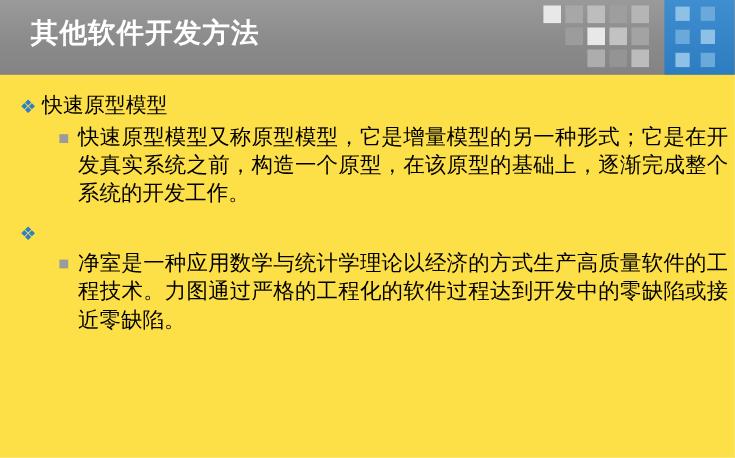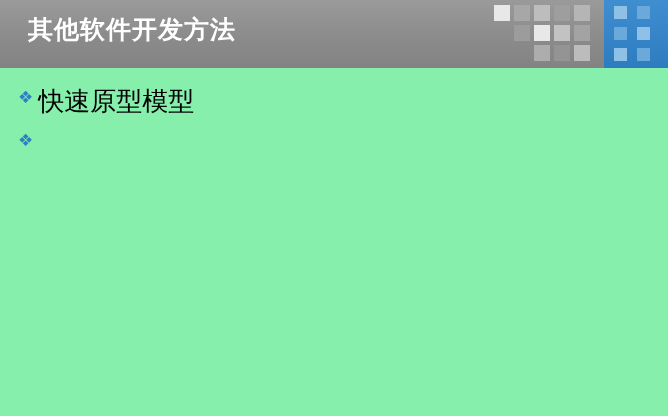--- a/index.html
+++ b/index.html
@@ -10,21 +10,21 @@
     width: 668px;
     height: 416px;
     background: #ffffff;
     font-family: "Liberation Sans", sans-serif;
     overflow: hidden;
   }
   .slide {
     position: relative;
     width: 668px;
     height: 416px;
-    background: #86efac;
+    background: #fde047;
   }
   
   .header {
     position: absolute;
     top: 0;
     left: 0;
     width: 668px;
     height: 68px;
     background: #8c8c8c;
     background: linear-gradient(to bottom, #9a9a9a 0%, #8b8b8b 55%, #838383 100%);
@@ -83,21 +83,21 @@
     line-height: 1.25;
   }
   .lvl1 .bullet {
     color: #2f7fc4;
     font-size: 17px;
     line-height: 1.5;
     margin-right: 5px;
     flex: 0 0 auto;
   }
   .lvl1-text {
-    font-size: 26px;
+    font-size: 19px;
     color: #000000;
   }
   .lvl2 {
     position: relative;
     display: flex;
     align-items: flex-start;
     margin: 2px 6px 0 54px;
     line-height: 1.32;
   }
   .lvl2 .bullet-sq {
@@ -155,22 +155,30 @@
 
   <div class="body">
 
     <div class="spacer-top"></div>
 
     <div class="group">
       <div class="lvl1">
         <span class="bullet">❖</span>
         <span class="lvl1-text">快速原型模型</span>
       </div>
+      <div class="lvl2">
+        <span class="bullet-sq"></span>
+        <span class="lvl2-text">快速原型模型又称原型模型，它是增量模型的另一种形式；它是在开发真实系统之前，构造一个原型，在该原型的基础上，逐渐完成整个系统的开发工作。</span>
+      </div>
     </div>
 
     <div class="group" style="margin-top:10px;">
       <div class="lvl1">
         <span class="bullet">❖</span>
+      </div>
+      <div class="lvl2">
+        <span class="bullet-sq"></span>
+        <span class="lvl2-text">净室是一种应用数学与统计学理论以经济的方式生产高质量软件的工程技术。力图通过严格的工程化的软件过程达到开发中的零缺陷或接近零缺陷。</span>
       </div>
     </div>
 
   </div>
 </div>
 
 </body></html>

